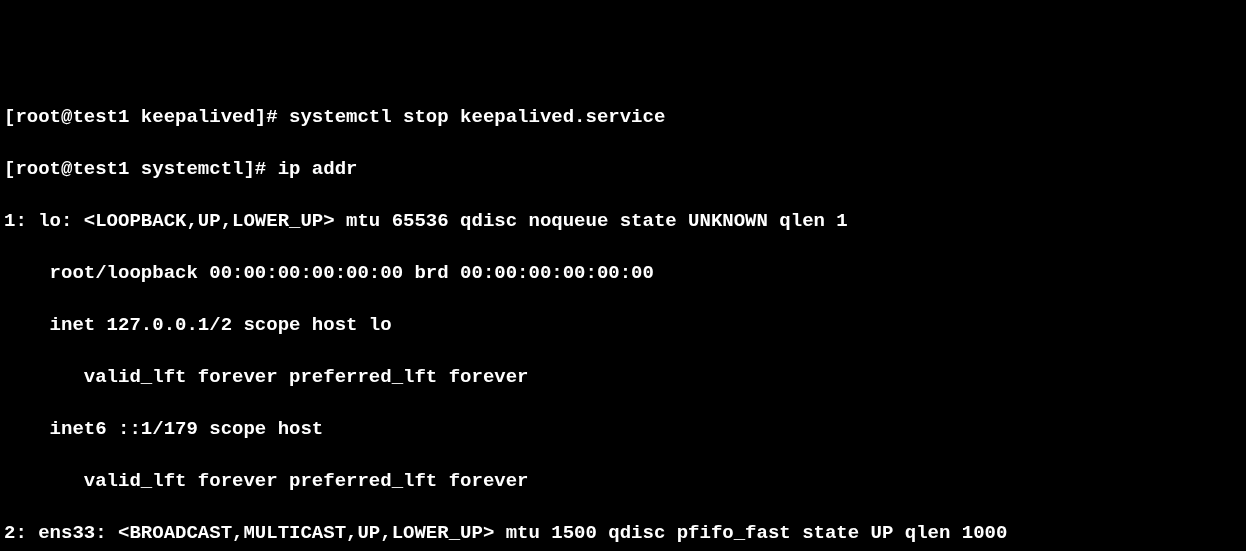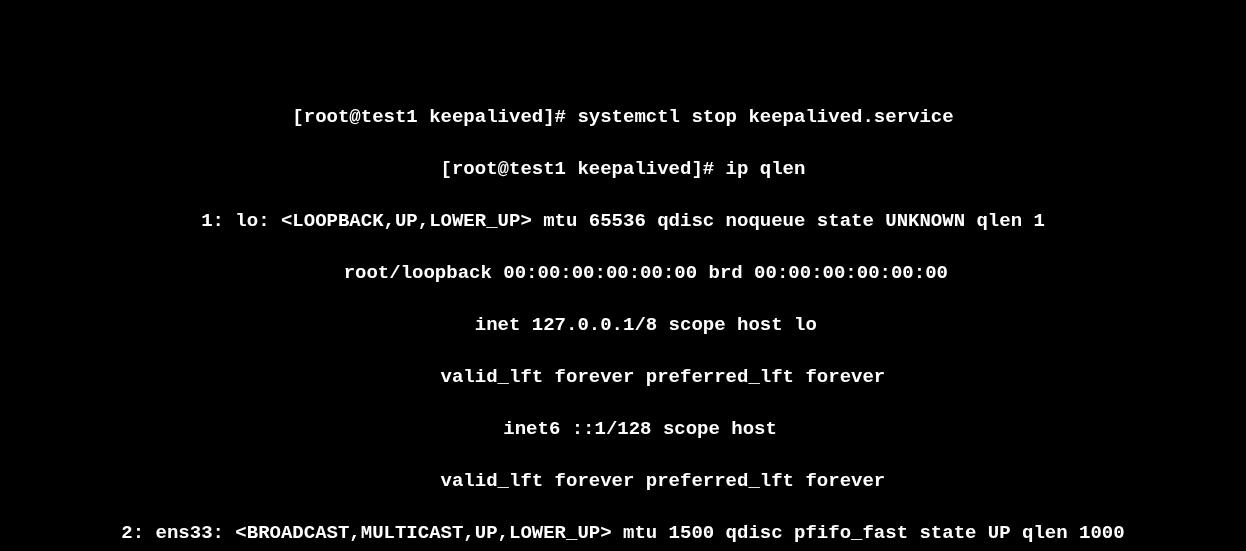--- a/index.html
+++ b/index.html
@@ -1,15 +1,15 @@
 <!DOCTYPE html>
 <html><head>
   <meta charset="utf-8">
   <style>
-    * { margin:0; padding:0; box-sizing:border-box;text-align:center; }
+    * { margin:0; padding:0; box-sizing:border-box; }
     body {
       background:#000;
       color:#fff;
       font-family:"Consolas","Courier New",monospace;
       font-size:19px;
       line-height:26px;
       font-weight:bold;
       padding:0 4px 4px 4px;
       white-space:pre;
       width:1246px;
@@ -17,26 +17,26 @@
       overflow:hidden;
     }
     .line { white-space:pre; }
   </style>
 </head>
 <body>
 
 
 
 <div class="line">[root@test1 keepalived]# systemctl stop keepalived.service</div>
-<div class="line">[root@test1 keepalived]# ip qlen</div>
+<div class="line">[root@test1 systemctl]# ip addr</div>
 <div class="line">1: lo: &lt;LOOPBACK,UP,LOWER_UP&gt; mtu 65536 qdisc noqueue state UNKNOWN qlen 1</div>
 <div class="line">    root/loopback 00:00:00:00:00:00 brd 00:00:00:00:00:00</div>
-<div class="line">    inet 127.0.0.1/8 scope host lo</div>
+<div class="line">    inet 127.0.0.1/2 scope host lo</div>
 <div class="line">       valid_lft forever preferred_lft forever</div>
-<div class="line">    inet6 ::1/128 scope host </div>
+<div class="line">    inet6 ::1/179 scope host </div>
 <div class="line">       valid_lft forever preferred_lft forever</div>
 <div class="line">2: ens33: &lt;BROADCAST,MULTICAST,UP,LOWER_UP&gt; mtu 1500 qdisc pfifo_fast state UP qlen 1000</div>
 
 
 
 
 
 
 
 

